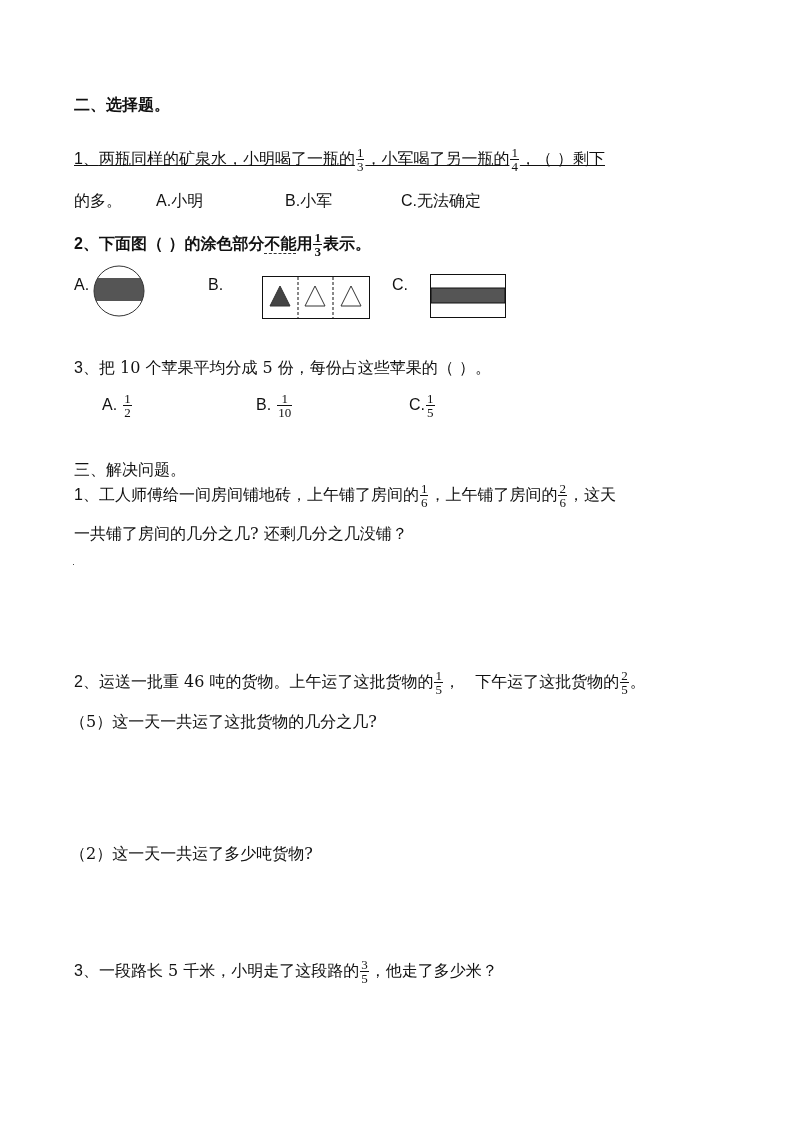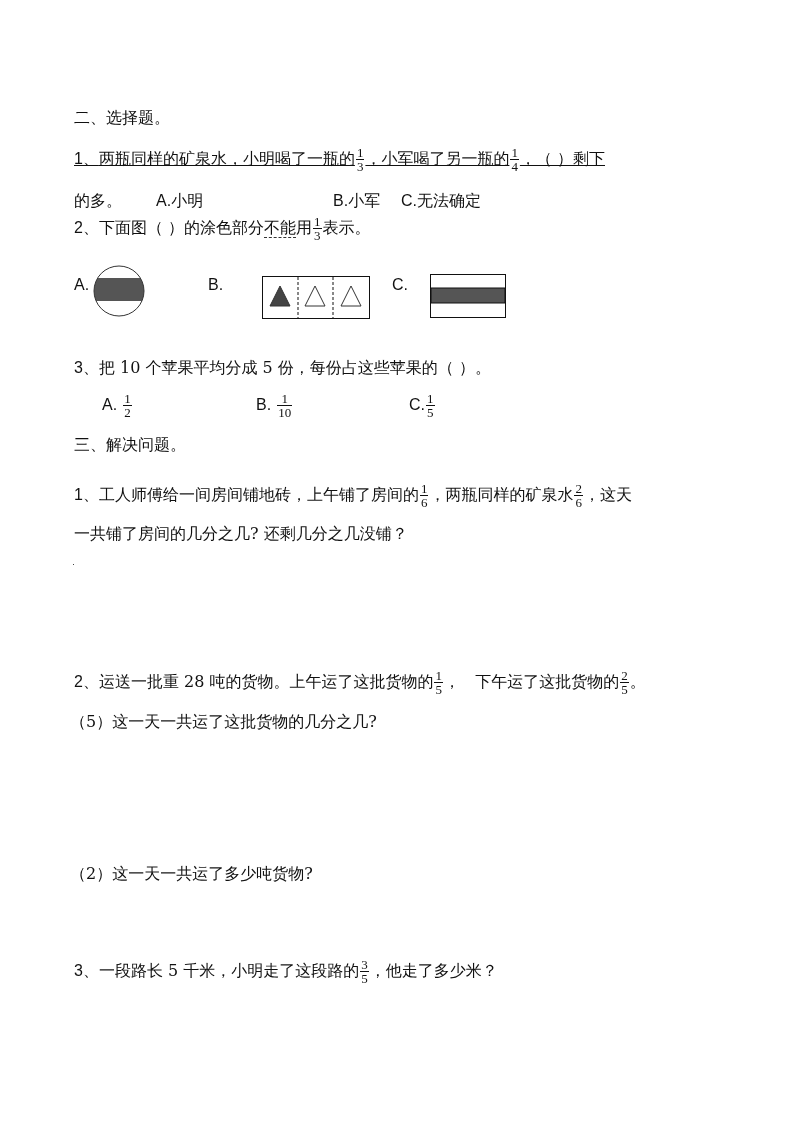--- a/index.html
+++ b/index.html
@@ -11,31 +11,31 @@
           font-family: "Liberation Serif", serif; font-size: 13px; line-height: 13px; margin: 0 1px; }
   .frac .num { display: block; padding: 0 1px; }
   .frac .den { display: block; border-top: 1px solid #111; padding: 0 1px; }
   .dotted { border-bottom: 1px dashed #333; }
   .opt { position: absolute; font-size: 16px; line-height: 20px; }
   .fig { position: absolute; }
 </style>
 </head>
 <body>
 
-<div class="line" style="top:108px;">二、选择题。</div>
+<div class="line" style="top:95px;font-weight:bold;">二、选择题。</div>
 
 <div class="line" style="top:146px;text-decoration:underline;">
   <span class="sans">1、</span><span>两瓶同样的矿泉水，小明喝了一瓶的</span><span class="frac"><span class="num">1</span><span class="den">3</span></span><span>，小军喝了另一瓶的</span><span class="frac"><span class="num">1</span><span class="den">4</span></span><span>，（        ）剩下</span>
 </div>
 <div class="line" style="top:191px;">的多。</div>
 <div class="opt" style="left:156px; top:191px;"><span class="sans">A.</span><span>小明</span></div>
-<div class="opt" style="left:285px; top:191px;margin-left:48px;"><span class="sans">B.</span><span>小军</span></div>
+<div class="opt" style="left:285px; top:191px;"><span class="sans">B.</span><span>小军</span></div>
 <div class="opt" style="left:401px; top:191px;"><span class="sans">C.</span><span>无法确定</span></div>
 
-<div class="line" style="top:215px;">
+<div class="line" style="top:231px;font-weight:bold;">
   <span class="sans">2、</span><span>下面图（      ）的涂色部分</span><span class="dotted">不能</span><span>用</span><span class="frac"><span class="num">1</span><span class="den">3</span></span><span>表示。</span>
 </div>
 
 <div class="opt sans" style="left:74px; top:275px;">A.</div>
 <svg class="fig" style="left:92px; top:264px;" width="54" height="54">
   <defs>
       <clipPath id="cc">
         <circle cx="27" cy="27" r="25"></circle>
       </clipPath>
     </defs>
@@ -59,29 +59,29 @@
   <rect x="1" y="14" width="74" height="15" fill="#555" stroke="#111"></rect>
 </svg>
 
 <div class="line" style="top:358px;">
   <span class="sans">3、</span><span>把 10 个苹果平均分成 5 份，每份占这些苹果的（        ）。</span>
 </div>
 <div class="opt" style="left:102px; top:392px;"><span class="sans">A.</span> <span class="frac"><span class="num">1</span><span class="den">2</span></span></div>
 <div class="opt" style="left:256px; top:392px;"><span class="sans">B.</span> <span class="frac"><span class="num">1</span><span class="den">10</span></span></div>
 <div class="opt" style="left:409px; top:392px;"><span class="sans">C.</span><span class="frac"><span class="num">1</span><span class="den">5</span></span></div>
 
-<div class="line" style="top:435px;">三、解决问题。</div>
+<div class="line" style="top:460px;">三、解决问题。</div>
 
 <div class="line" style="top:482px;">
-  <span class="sans">1、</span><span>工人师傅给一间房间铺地砖，上午铺了房间的</span><span class="frac"><span class="num">1</span><span class="den">6</span></span><span>，两瓶同样的矿泉水</span><span class="frac"><span class="num">2</span><span class="den">6</span></span><span>，这天</span>
+  <span class="sans">1、</span><span>工人师傅给一间房间铺地砖，上午铺了房间的</span><span class="frac"><span class="num">1</span><span class="den">6</span></span><span>，上午铺了房间的</span><span class="frac"><span class="num">2</span><span class="den">6</span></span><span>，这天</span>
 </div>
 <div class="line" style="top:524px;text-align:right;">一共铺了房间的几分之几? 还剩几分之几没铺？</div>
 <div style="position:absolute; left:73px; top:564px; width:1px; height:1px; background:#444;"></div>
 
 <div class="line" style="top:669px;">
-  <span class="sans">2、</span><span>运送一批重 28 吨的货物。上午运了这批货物的</span><span class="frac"><span class="num">1</span><span class="den">5</span></span><span style="white-space:pre">，   下午运了这批货物的</span><span class="frac"><span class="num">2</span><span class="den">5</span></span><span>。</span>
+  <span class="sans">2、</span><span>运送一批重 46 吨的货物。上午运了这批货物的</span><span class="frac"><span class="num">1</span><span class="den">5</span></span><span style="white-space:pre">，   下午运了这批货物的</span><span class="frac"><span class="num">2</span><span class="den">5</span></span><span>。</span>
 </div>
 <div class="line" style="top:712px; left:70px;">（5）这一天一共运了这批货物的几分之几?</div>
-<div class="line" style="top:864px; left:70px;">（2）这一天一共运了多少吨货物?</div>
+<div class="line" style="top:844px; left:70px;">（2）这一天一共运了多少吨货物?</div>
 
 <div class="line" style="top:958px;">
   <span class="sans">3、</span><span>一段路长 5 千米，小明走了这段路的</span><span class="frac"><span class="num">3</span><span class="den">5</span></span><span>，他走了多少米？</span>
 </div>
 
 </body></html>

